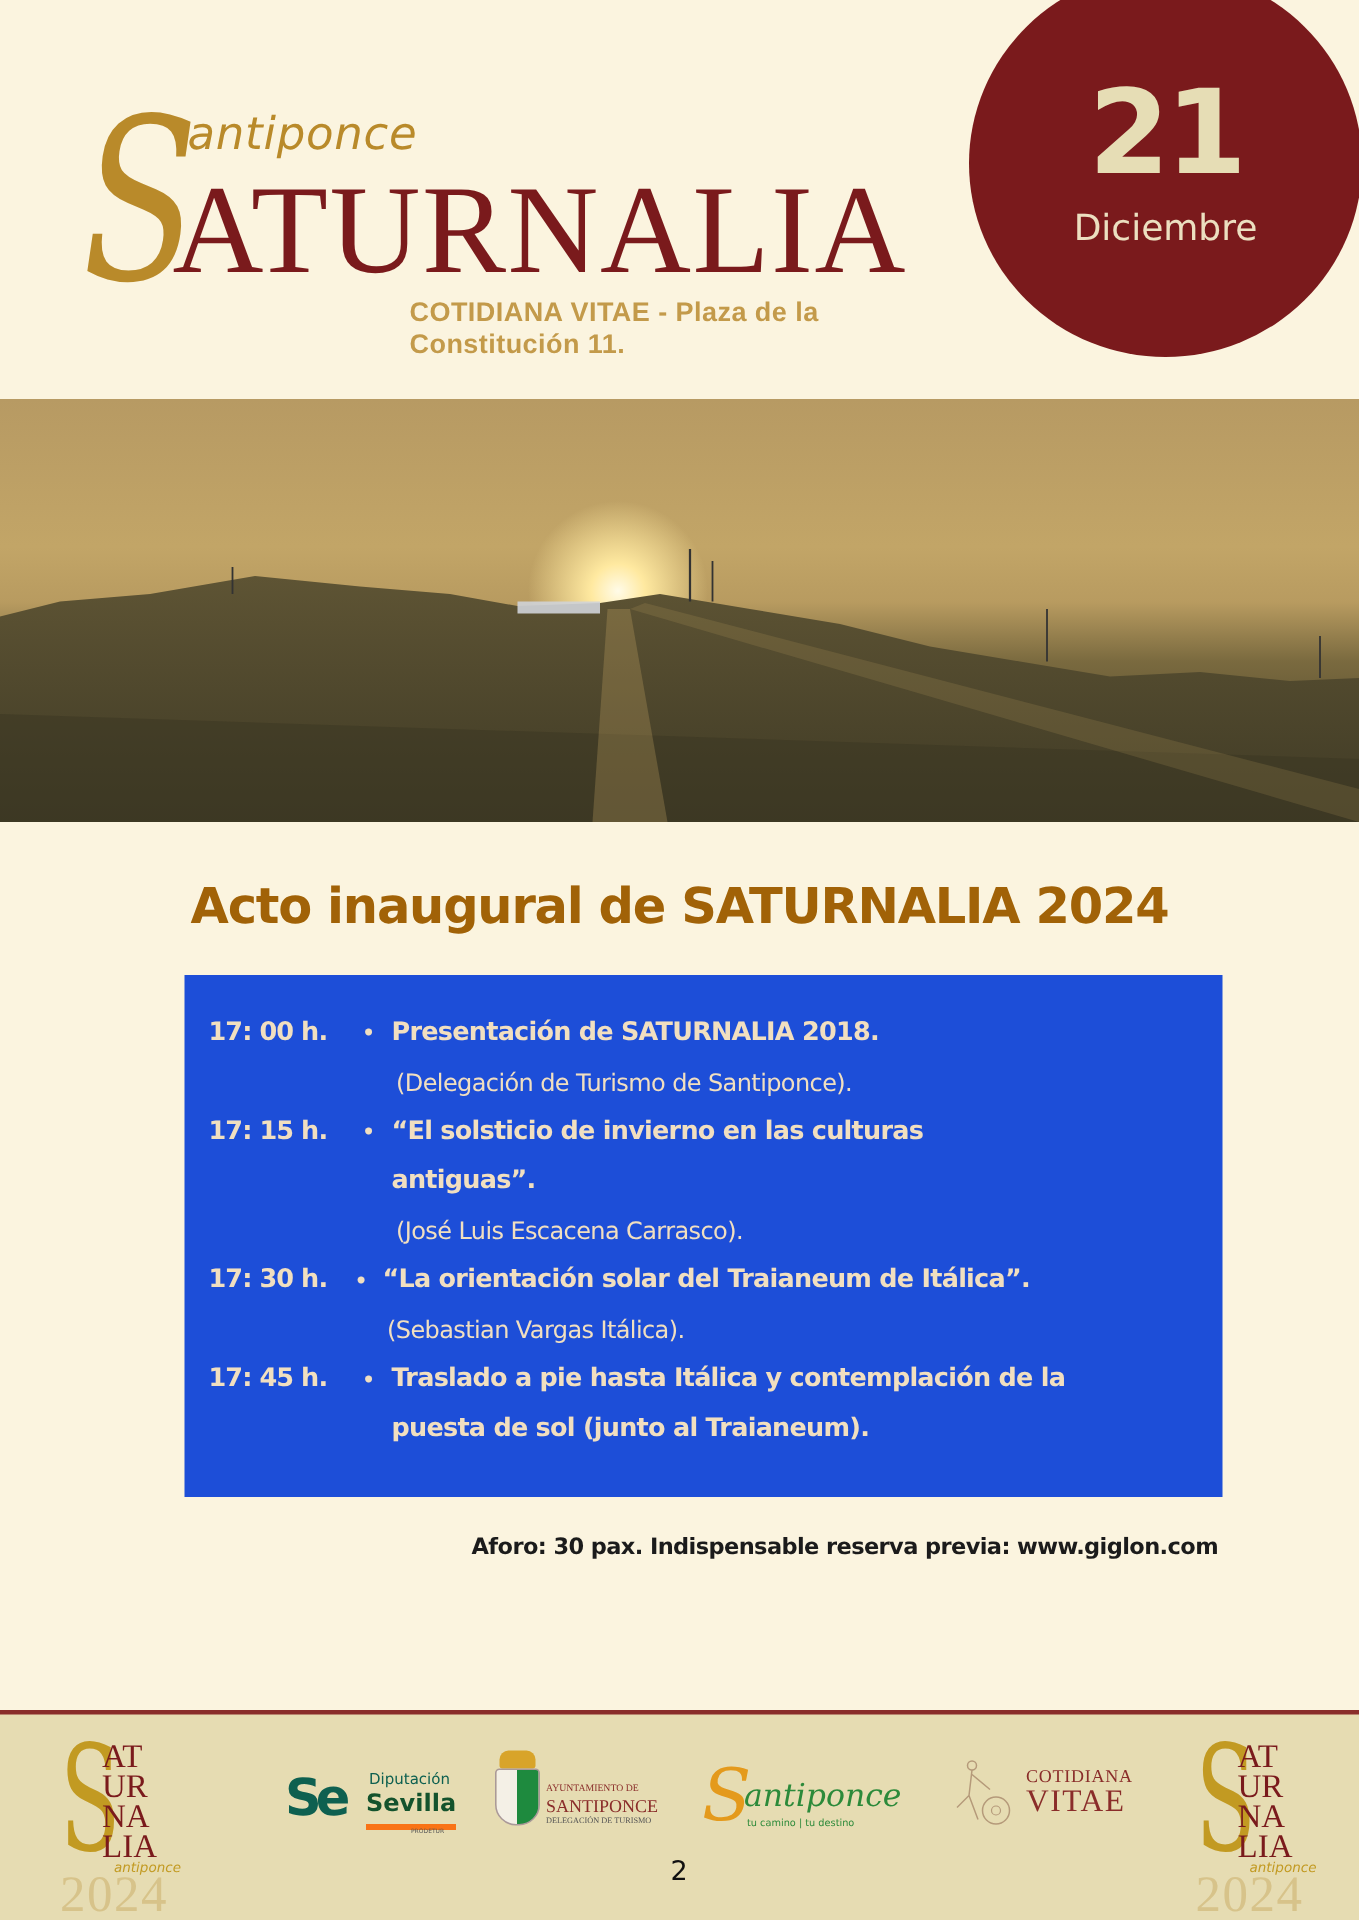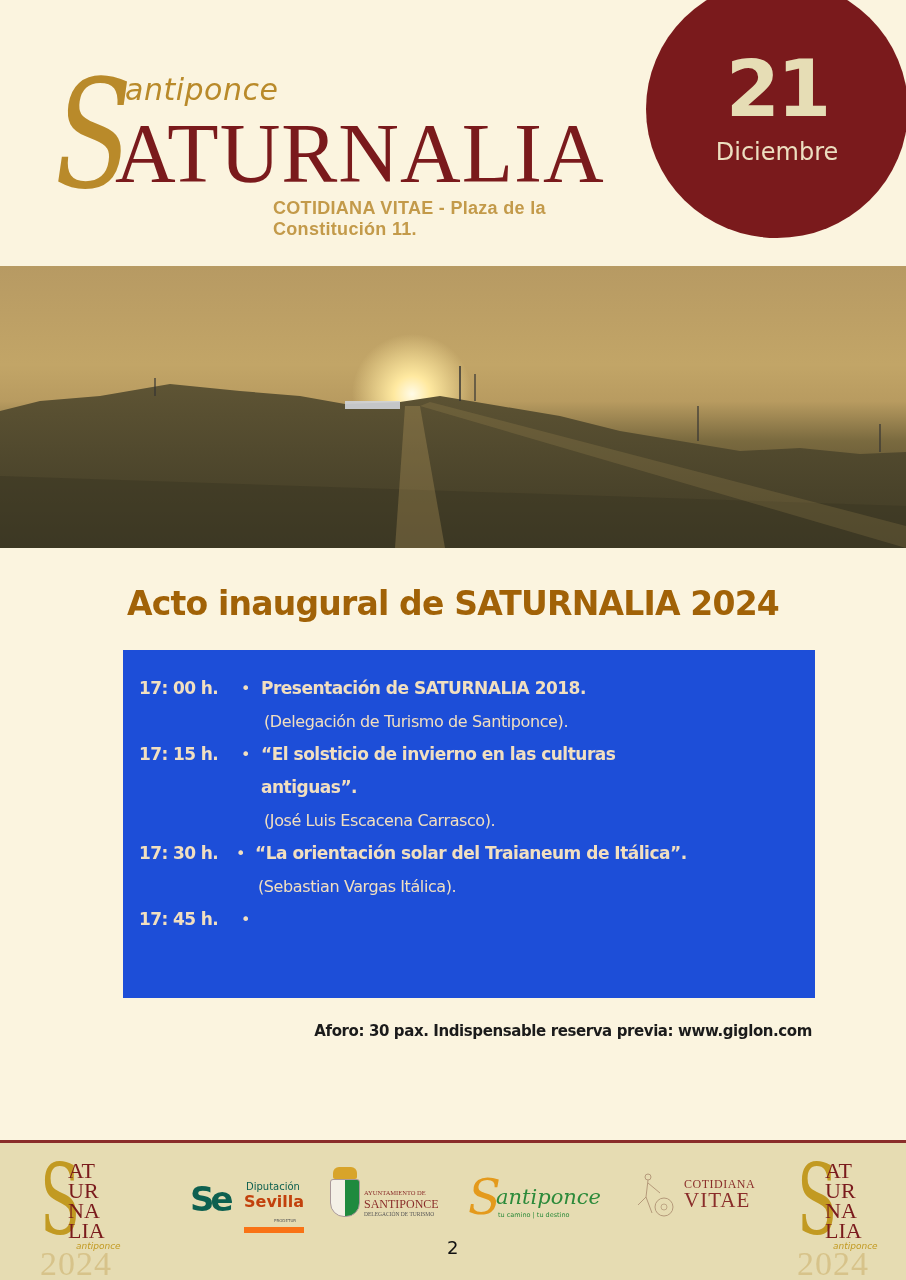--- a/index.html
+++ b/index.html
@@ -42,21 +42,21 @@
   .footer { position: absolute; left: 0; top: 1140px; width: 906px; height: 140px; background: #e6dcb2; border-top: 3px solid #8a2d2a; }
   .f-logo-sat { position: absolute; top: 14px; width: 100px; height: 120px; }
   .f-logo-sat .s { position: absolute; left: 0; top: -6px; font-family: "DejaVu Serif", serif; font-size: 98px; color: #c29a22; transform: scaleX(0.6); transform-origin: left top; line-height: 1; }
   .f-logo-sat .letters { position: absolute; left: 28px; top: 4px; font-family: "Liberation Serif", serif; font-size: 22px; color: #7a1a1c; line-height: 20px; }
   .f-logo-sat .year { position: absolute; left: 0; top: 88px; font-family: "Liberation Serif", serif; font-size: 34px; color: #d7c38a; letter-spacing: 1px; }
   .f-logo-sat .mini { position: absolute; left: 36px; top: 84px; font-family: "DejaVu Sans", sans-serif; font-style: italic; font-size: 9px; color: #c29a22; }
 
   .dip { position: absolute; left: 190px; top: 34px; width: 115px; height: 50px; }
   .dip .mark { position: absolute; left: 0; top: 2px; font-family: "DejaVu Sans", sans-serif; font-weight: bold; font-size: 34px; color: #0e6050; letter-spacing: -4px; }
   .dip .l1 { position: absolute; left: 56px; top: 4px; font-size: 10px; color: #0e6050; font-family: "DejaVu Sans", sans-serif; }
-  .dip .l2 { position: absolute; left: 54px; top: 15px; font-size: 16px; font-weight: bold; color: #c2410c; font-family: "DejaVu Sans", sans-serif; border-bottom: 6px solid #f97316; padding-bottom: 16px; }
+  .dip .l2 { position: absolute; left: 54px; top: 15px; font-size: 16px; font-weight: bold; color: #14532d; font-family: "DejaVu Sans", sans-serif; border-bottom: 4px solid #f97316; padding-bottom: 5px; }
   .dip .l3 { position: absolute; left: 84px; top: 41px; font-size: 4px; color: #555; font-family: "DejaVu Sans", sans-serif; }
 
   .ayto { position: absolute; left: 328px; top: 22px; width: 112px; height: 60px; }
   .ayto .shield { position: absolute; left: 2px; top: 14px; width: 30px; height: 38px; border-radius: 3px 3px 14px 14px; background: linear-gradient(90deg, #f4f0e6 50%, #1e8a3e 50%); border: 1px solid #a99; }
   .ayto .crown { position: absolute; left: 5px; top: 2px; width: 24px; height: 12px; background: #d8a42a; border-radius: 6px 6px 2px 2px; }
   .ayto .t1 { position: absolute; left: 36px; top: 24px; font-size: 6.5px; color: #8a2d2a; font-family: "Liberation Serif", serif; }
   .ayto .t2 { position: absolute; left: 36px; top: 32px; font-size: 12px; color: #8a2d2a; font-family: "Liberation Serif", serif; }
   .ayto .t3 { position: absolute; left: 36px; top: 46px; font-size: 5.5px; color: #555; font-family: "Liberation Serif", serif; }
 
   .sp { position: absolute; left: 468px; top: 30px; width: 140px; height: 55px; }
@@ -138,20 +138,23 @@
       <span class="time">17: 30 h.</span>
       <span class="bullet">•</span>
       <div class="body">
         <div class="main" style="width:560px">“La orientación solar del Traianeum de Itálica”.</div>
         <div class="sub">(Sebastian Vargas Itálica).</div>
       </div>
     </div>
     <div class="row">
       <span class="time">17: 45 h.</span>
       <span class="bullet">•</span>
+      <div class="body">
+        <div class="main" style="width:500px">Traslado a pie hasta Itálica y contemplación de la puesta de sol (junto al Traianeum).</div>
+      </div>
     </div>
   </div>
 
   <div class="note">Aforo: 30 pax. Indispensable reserva previa: www.giglon.com</div>
 
   <div class="footer">
 
     <div class="f-logo-sat" style="left:40px">
       <span class="s">S</span>
       <div class="letters">

